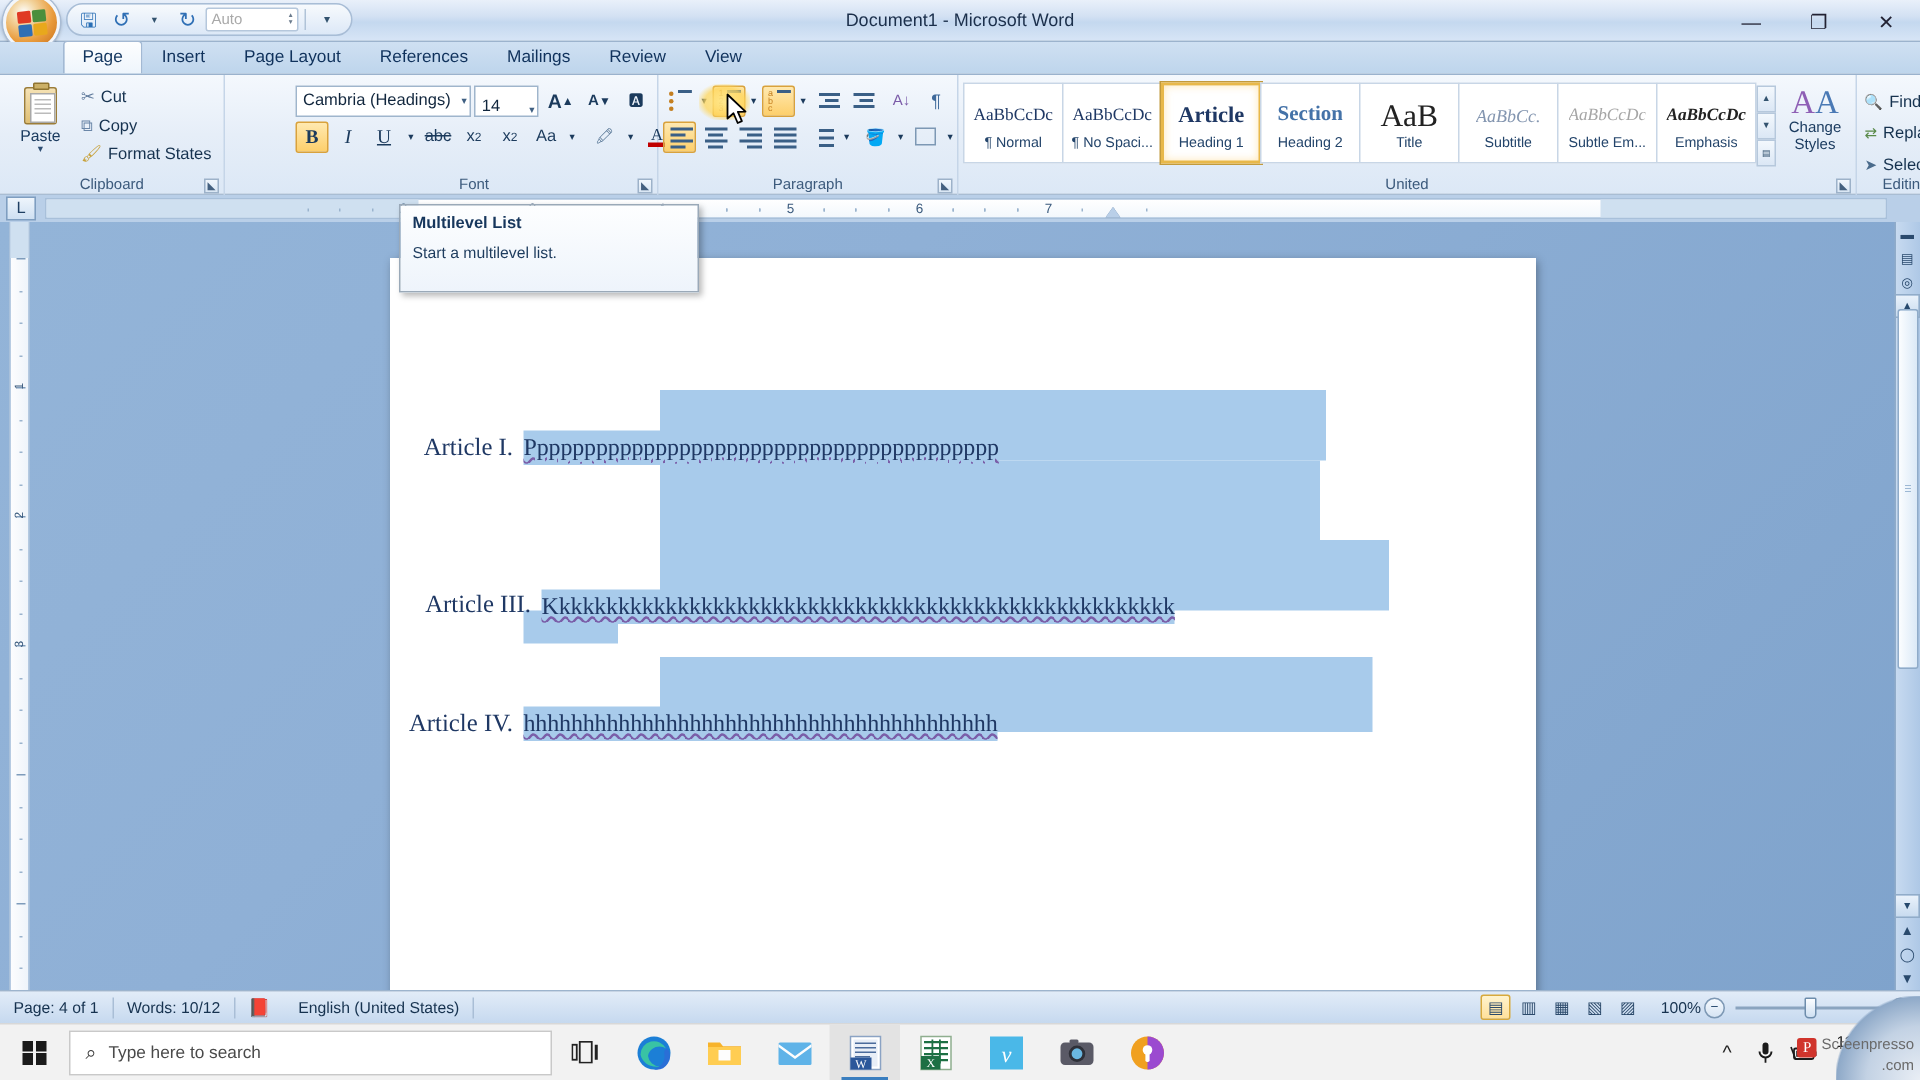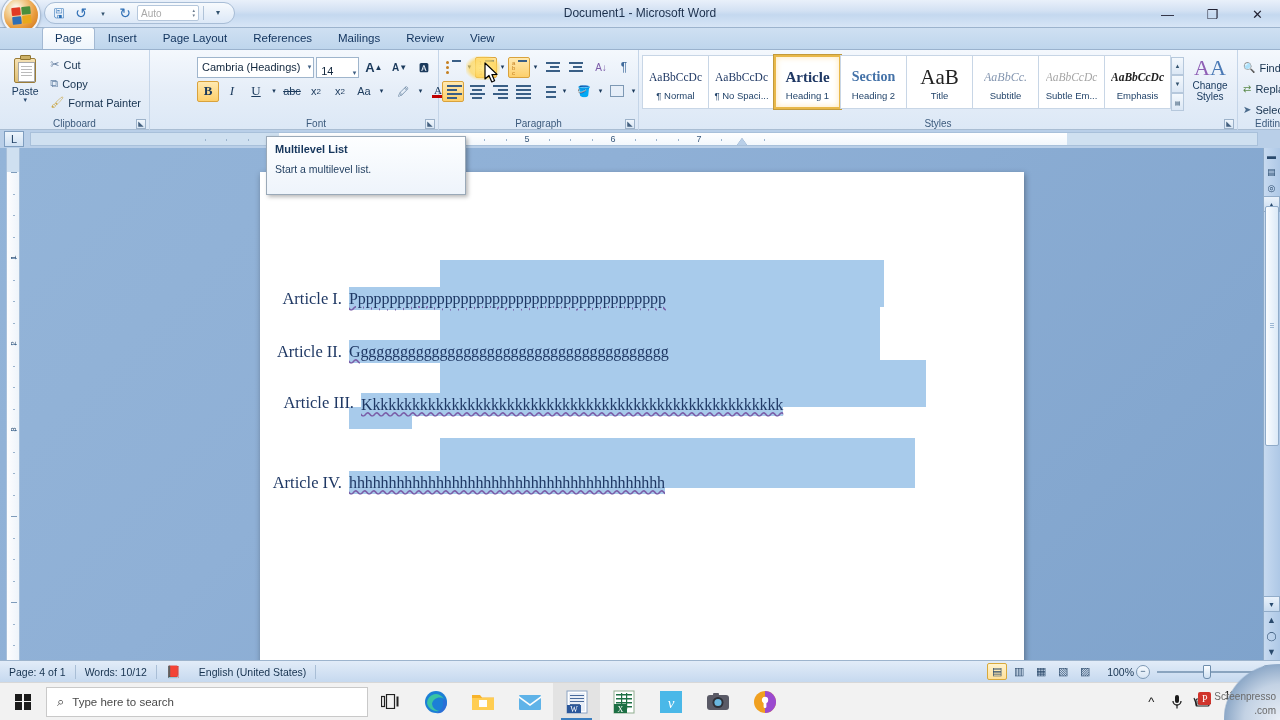--- a/index.html
+++ b/index.html
@@ -530,21 +530,21 @@
         <div class="clip-item">
           <span style="color:#5f7a9c;">✂</span>
           <span>Cut</span>
         </div>
         <div class="clip-item">
           <span style="color:#6a86a8;">⧉</span>
           <span>Copy</span>
         </div>
         <div class="clip-item">
           <span style="color:#c8a23c;">🖌</span>
-          <span>Format Painter</span>
+          <span>Format States</span>
         </div>
       </div>
     </div>
     <div class="rgroup-label">Clipboard</div>
     <div class="rgroup-dialog">◣</div>
   </div>
 
   <div class="rgroup" style="width:245px;margin-left:44px;">
     <div class="rgroup-body" style="flex-direction:column;padding-top:2px;">
       <div class="font-row">
@@ -758,21 +758,21 @@
           <div>▲</div>
           <div>▼</div>
           <div>▤</div>
         </div>
       </div>
       <div class="change-styles">
         <div class="cs-icon"><span style="color:#8e5fb5;">A</span><span style="color:#4a79b5;">A</span></div>
         <div style="font-size:10px;color:#1c3c60;text-align:center;line-height:11px;">Change Styles</div>
       </div>
     </div>
-    <div class="rgroup-label">Styles</div>
+    <div class="rgroup-label">United</div>
     <div class="rgroup-dialog">◣</div>
   </div>
 
   <div class="rgroup" style="width:85px;border-right:none;">
     <div class="rgroup-body">
       <div class="edit-items">
         <div class="edit-item">
           <span style="color:#3f6a9b;font-size:10px;">🔍</span>
           <span>Find</span>
           <span style="font-size:7px;">▾</span>
@@ -883,24 +883,20 @@
     <div class="hl-block" style="left:89px; top:235px; width:63px; height:22px;"></div>
     <div class="hl-block" style="left:180px; top:266px; width:475px; height:50px;"></div>
 
     <div style="position:absolute; left:0; top:0; right:0; bottom:0;">
 
       <div class="doc-line" style="position:absolute; left:5px; top:115px;">
         <span class="art-label">Article I.</span>
         <span class="art-text">Pppppppppppppppppppppppppppppppppppppppp</span>
       </div>
 
-      <div class="doc-line" style="position:absolute; left:5px; top:168px;">
-        <span class="art-label">Article II.</span>
-        <span class="art-text">Gggggggggggggggggggggggggggggggggggggggg</span>
-      </div>
 
       <div class="doc-line" style="position:absolute; left:17px; top:221px; width:600px; align-items:flex-start;">
         <span class="art-label">Article III.</span>
         <span class="art-text" style="display:inline-block;max-width:486px;">Kkkkkkkkkkkkkkkkkkkkkkkkkkkkkkkkkkkkkkkkkkkkkkkkkkkkk</span>
       </div>
 
       <div class="doc-line" style="position:absolute; left:5px; top:299px;">
         <span class="art-label">Article IV.</span>
         <span class="art-text">hhhhhhhhhhhhhhhhhhhhhhhhhhhhhhhhhhhhhhhh</span>
       </div>

